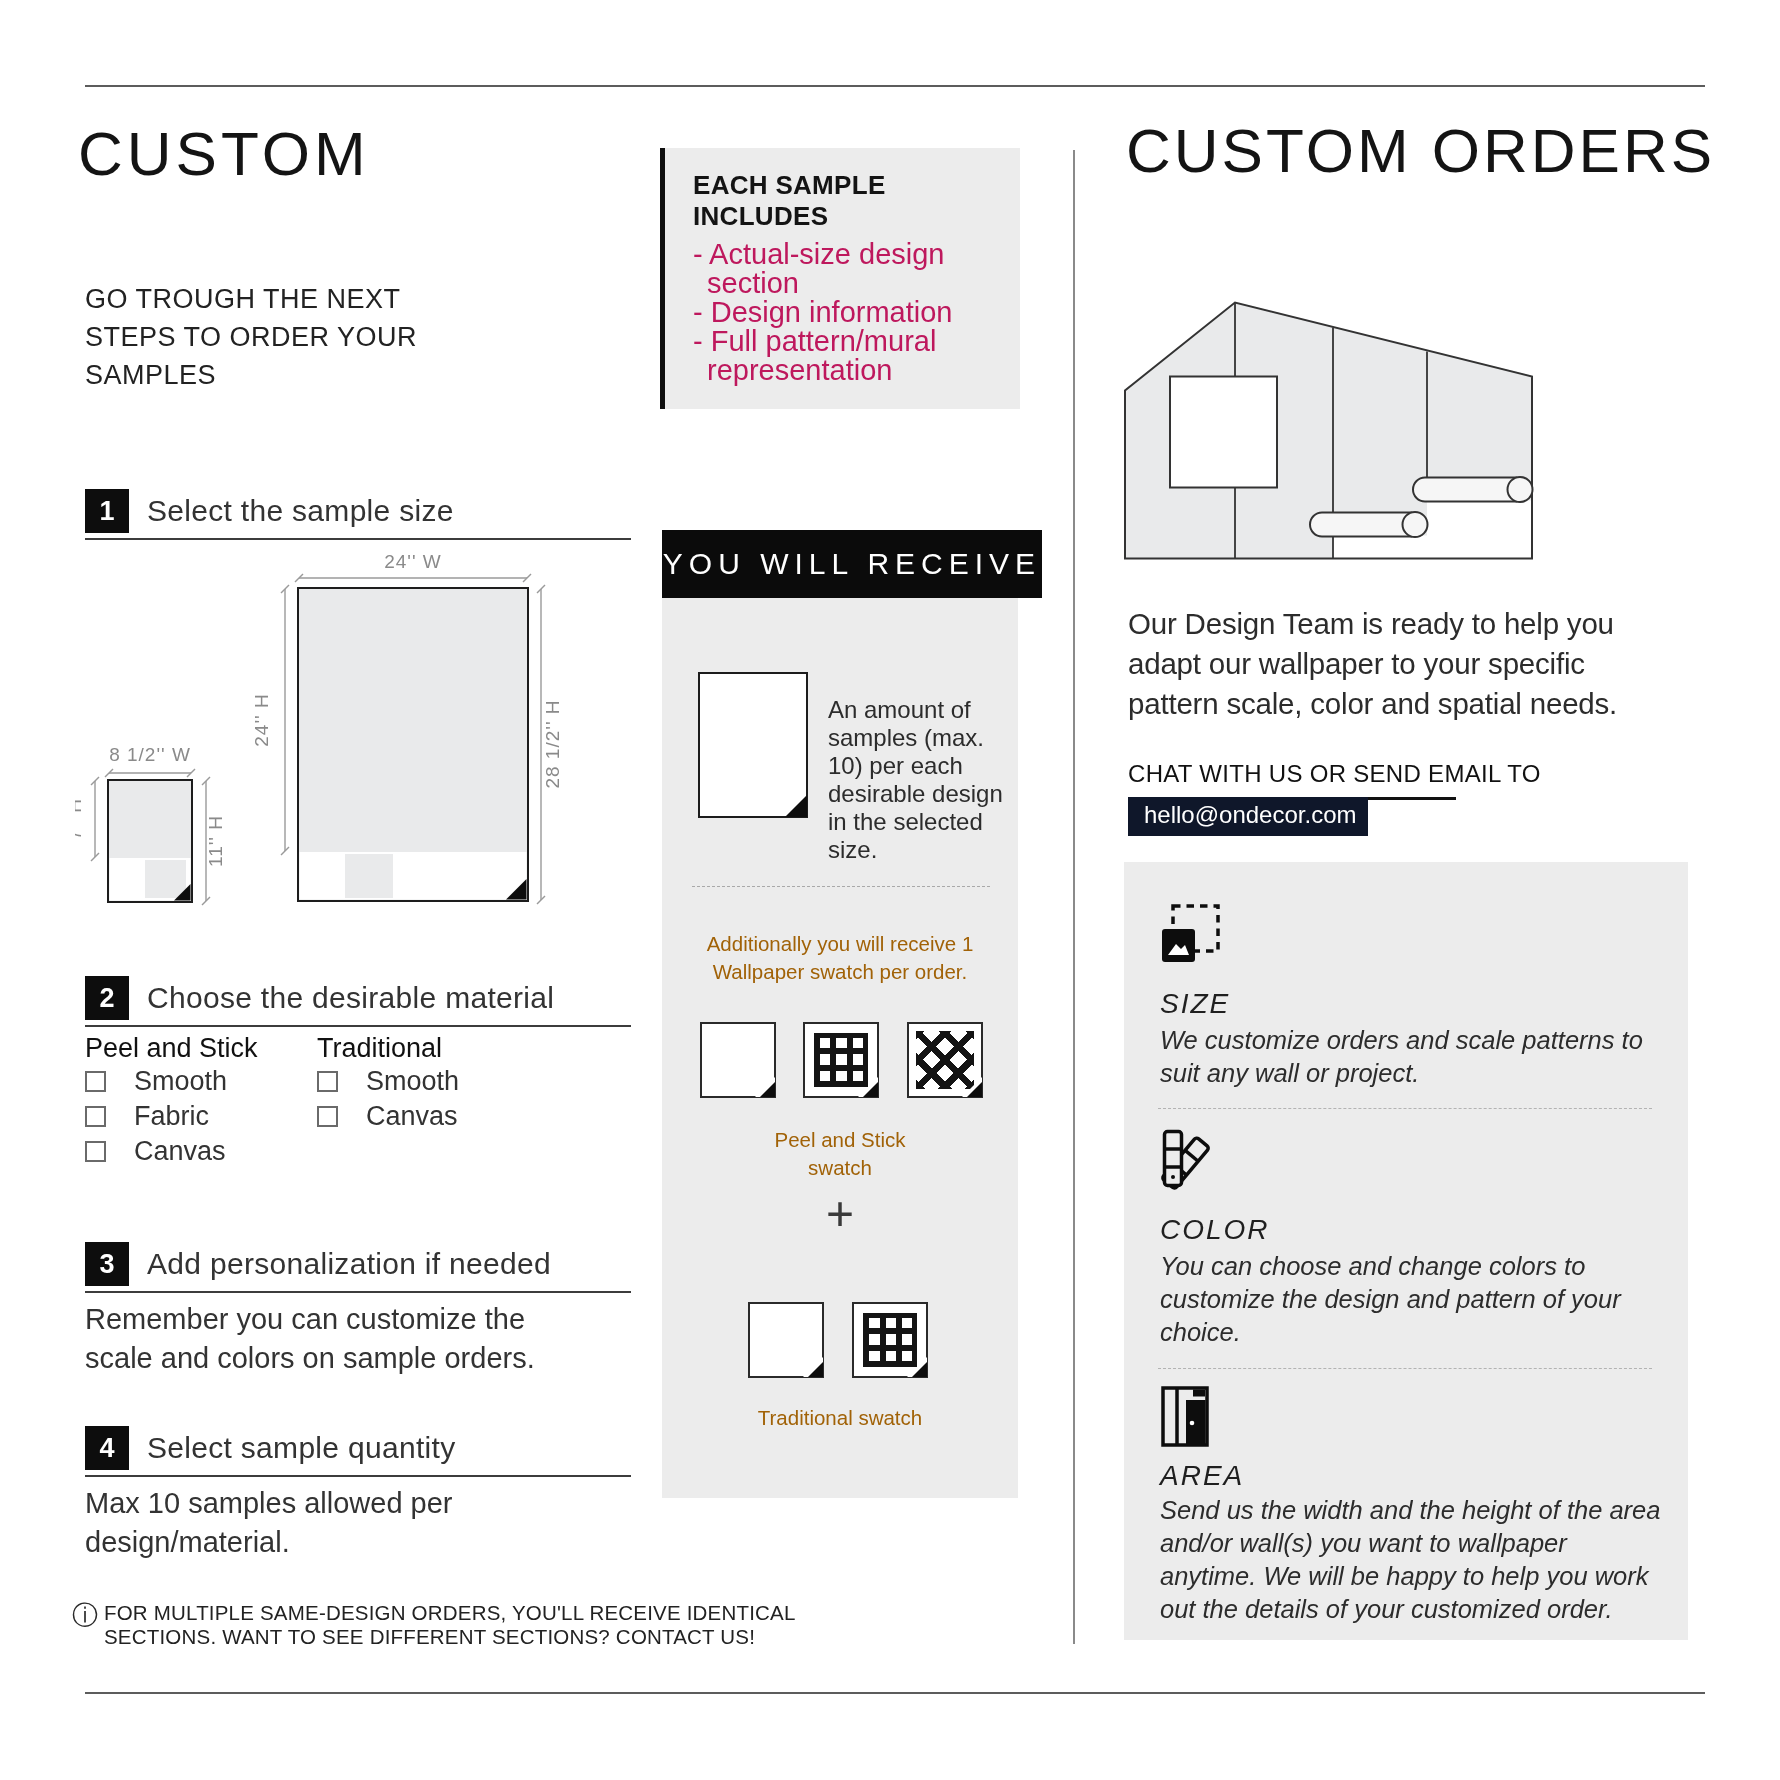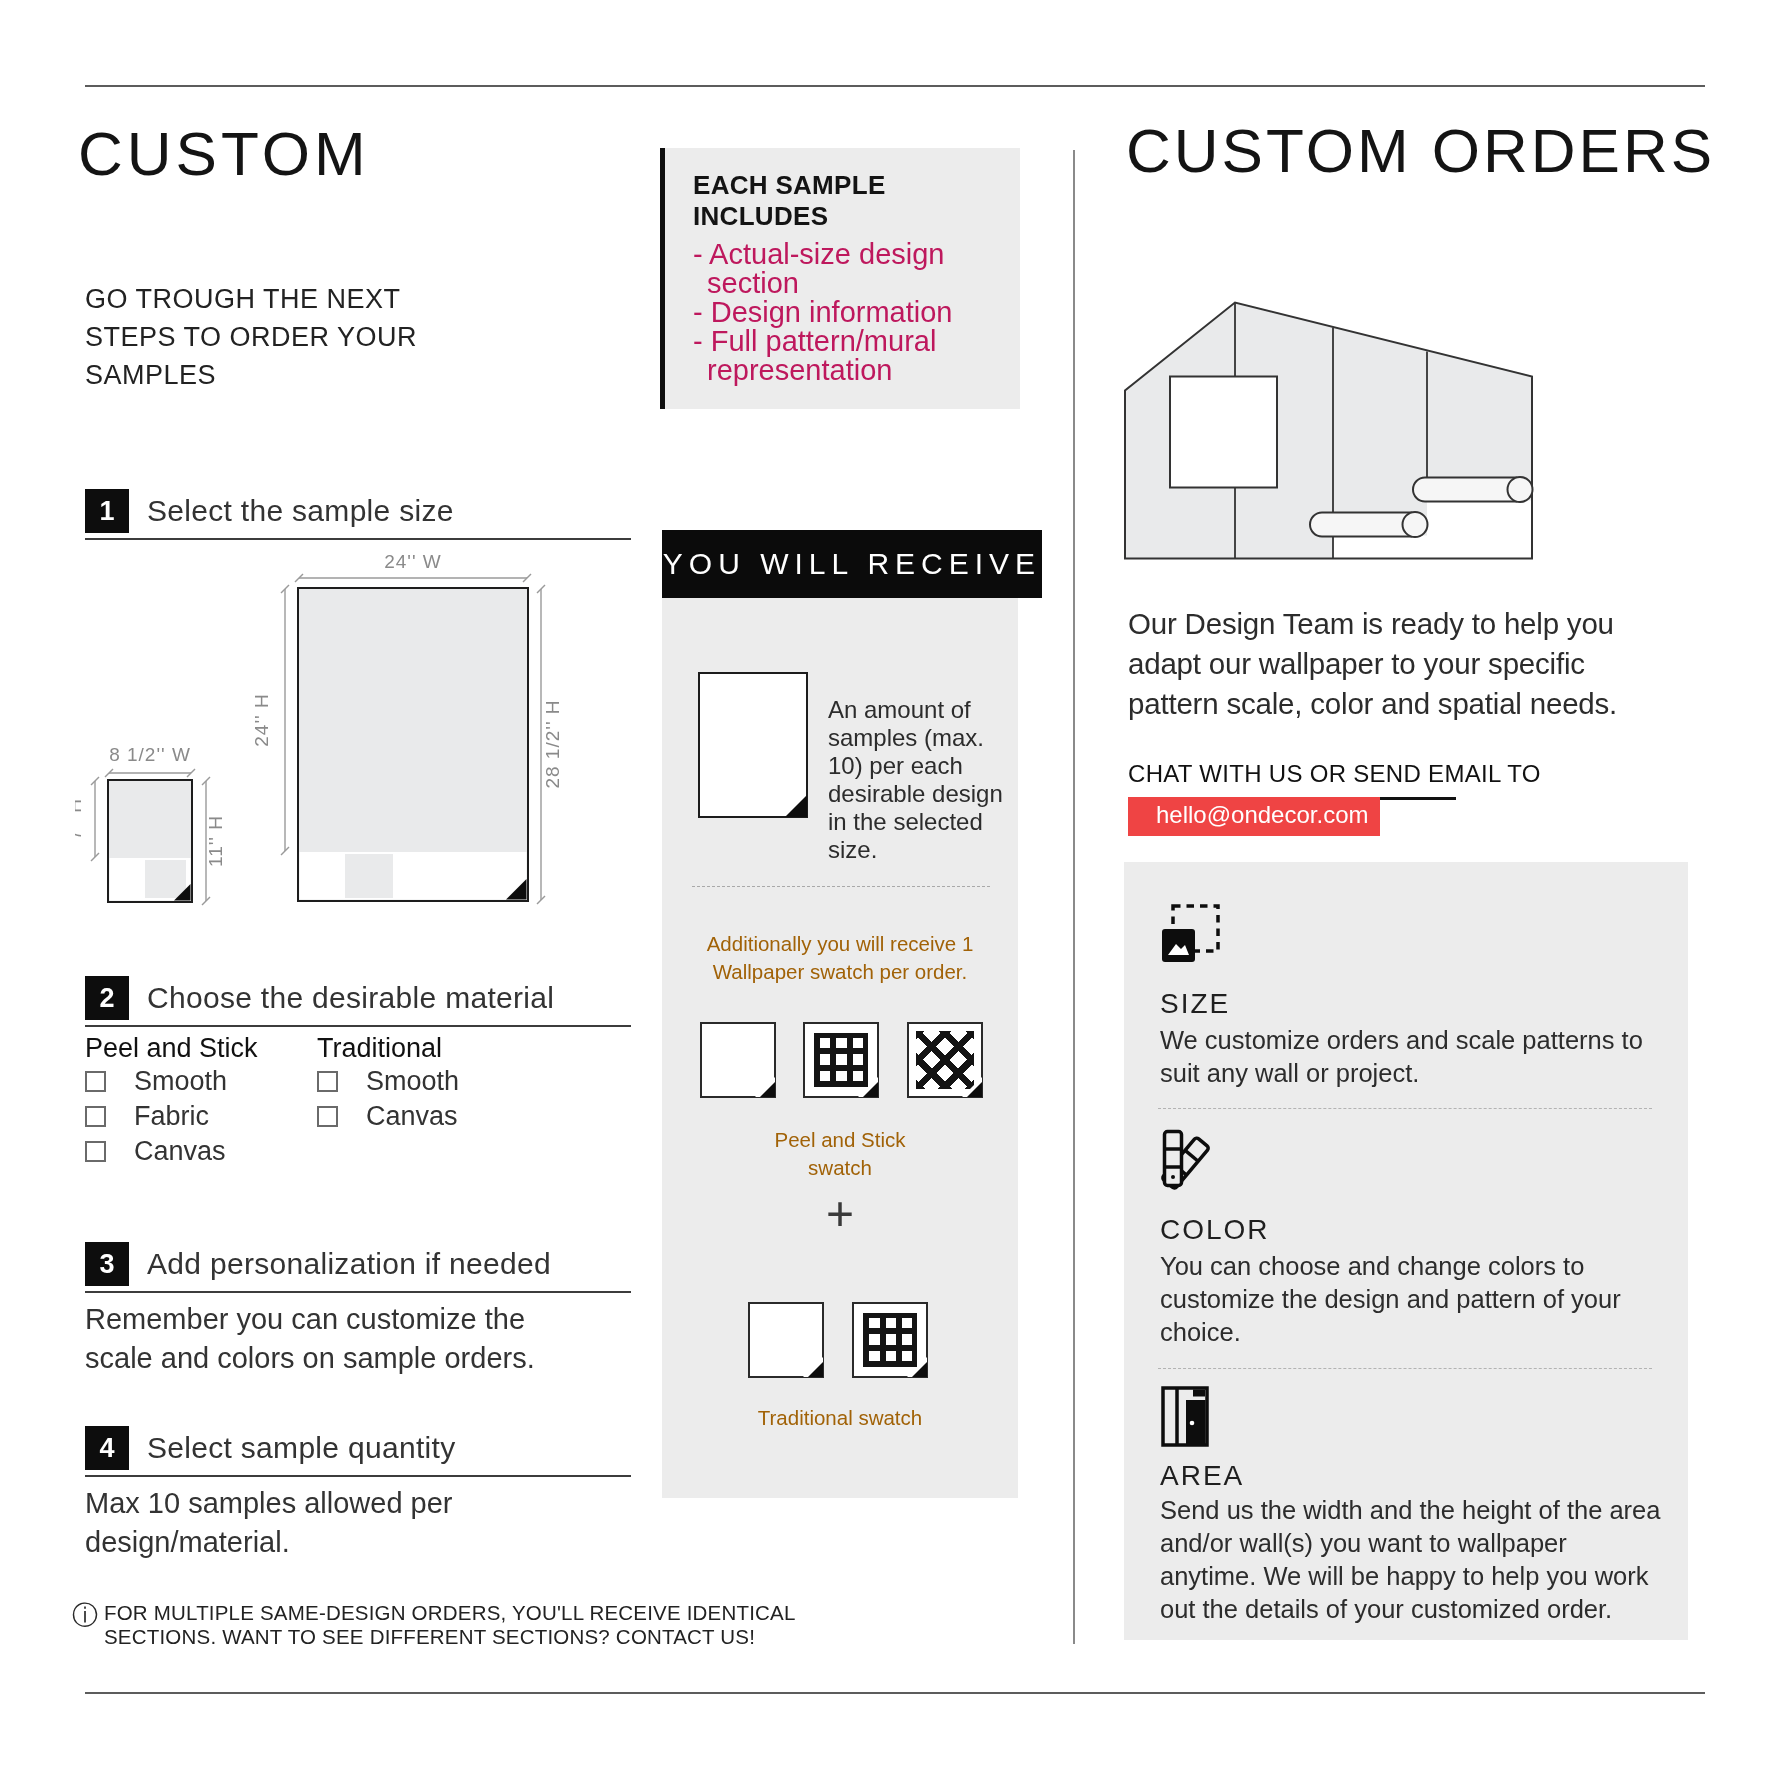--- a/index.html
+++ b/index.html
@@ -44,22 +44,22 @@
   .dashed-mid{position:absolute;left:692px;top:886px;width:298px;border-top:1.5px dashed #a9a9a9;}
   .mid-caption{position:absolute;left:662px;width:356px;text-align:center;font-size:20.5px;line-height:28px;color:#a16207;}
   .swatch{position:absolute;width:76px;height:76px;background:#fff;border:2px solid #2a2a2a;box-sizing:border-box;}
   .pattern-grid{position:absolute;inset:9px;background-image:repeating-linear-gradient(90deg,#141414 0 6px,transparent 6px 16.5px),repeating-linear-gradient(0deg,#141414 0 6px,transparent 6px 16.5px);}
   .pattern-hatch{position:absolute;inset:7px;background-image:repeating-linear-gradient(45deg,#141414 0 6.5px,transparent 6.5px 19px),repeating-linear-gradient(-45deg,#141414 0 6.5px,transparent 6.5px 19px);}
   .plus{position:absolute;left:662px;top:1186px;width:356px;text-align:center;font-size:48px;font-weight:400;color:#3a3a3a;}
 
   
   .intro{position:absolute;left:1128px;top:604px;width:545px;font-size:29.5px;line-height:40px;color:#2c2c2c;letter-spacing:-0.2px;}
   .chat-label{position:absolute;left:1128px;top:760px;width:328px;font-size:24px;color:#111;letter-spacing:0.3px;border-bottom:3px solid #111;padding-bottom:9px;white-space:nowrap;}
-  .email-chip{position:absolute;left:1128px;top:797px;background:#ef4444;color:#fff;font-size:24px;padding:4px 12px 7px 28px;}
-  .right-gray{position:absolute;left:1124px;top:862px;width:564px;height:778px;background:#ececec;}
+  .email-chip{position:absolute;left:1128px;top:797px;background:#0f172a;color:#fff;font-size:24px;padding:4px 12px 7px 16px;}
+  .right-gray{position:absolute;left:1124px;top:862px;width:564px;height:778px;background:#ececec;font-style:italic;}
   .rg-title{position:absolute;left:36px;font-size:28px;color:#1f1f1f;letter-spacing:2px;}
   .rg-text{position:absolute;left:36px;width:502px;font-size:25.5px;line-height:33px;color:#2c2c2c;}
   .rg-divider{position:absolute;left:34px;width:494px;border-top:1.5px dashed #b3b3b3;}
   .rg-icon{position:absolute;left:36px;width:62px;height:62px;}
 
   
   .footnote-icon{position:absolute;left:72px;top:1598px;font-size:26px;color:#2a2a2a;}
   .footnote{position:absolute;left:104px;top:1601px;width:700px;font-size:20.5px;line-height:24px;color:#222;letter-spacing:0.2px;}
 
   .dim-svg text{font-family:"Liberation Sans",sans-serif;}

